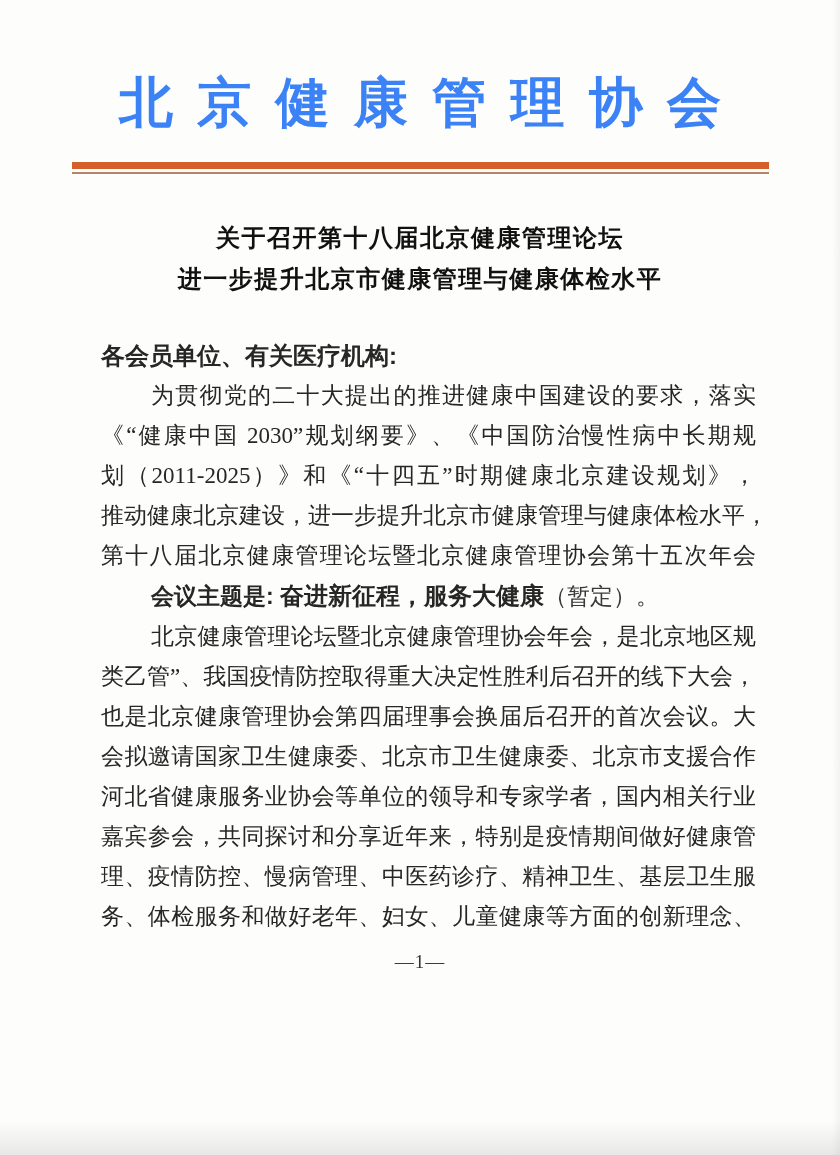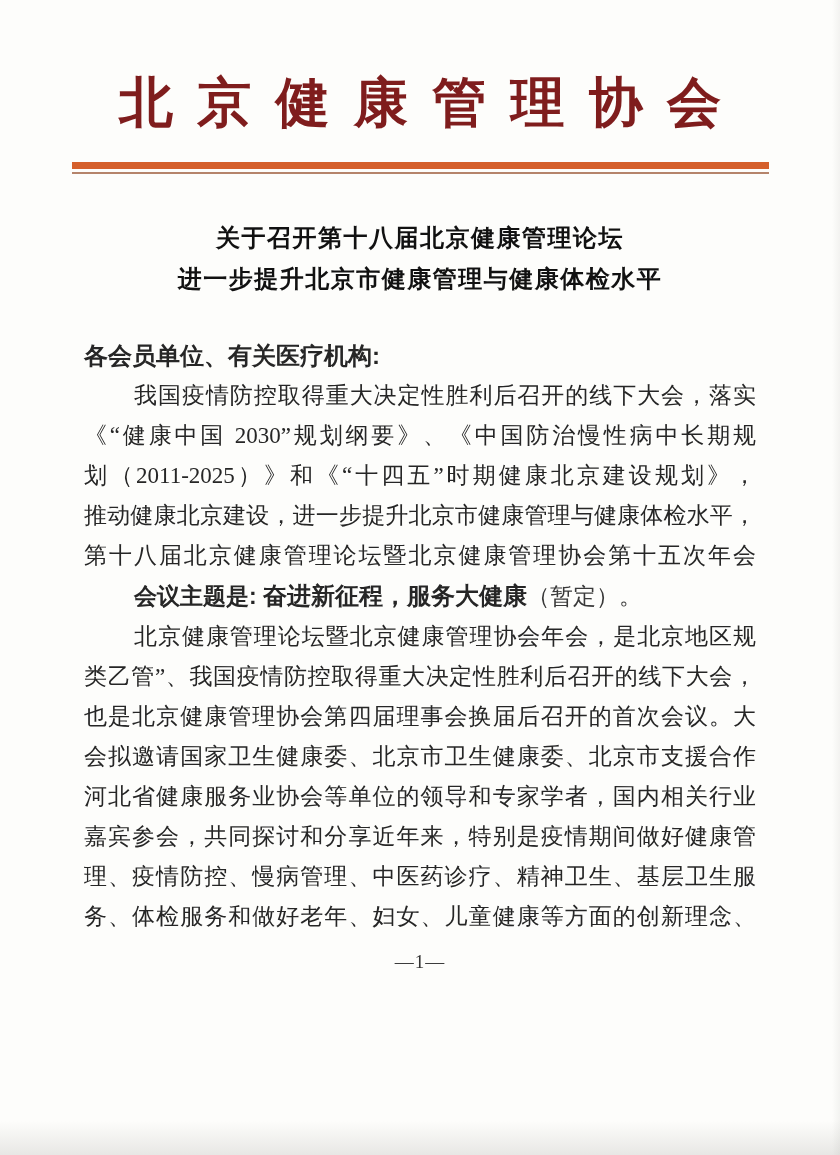--- a/index.html
+++ b/index.html
@@ -23,21 +23,21 @@
     text-align: center;
   }
   .letterhead-text {
     display: inline-block;
     font-family: "Liberation Serif", "DejaVu Serif", serif;
     font-weight: 700;
     font-size: 54px;
     line-height: 74px;
     letter-spacing: 0.45em;
     text-indent: 0.45em;
-    color: #7f1d1d;
+    color: #3b82f6;
     white-space: nowrap;
   }
   .rules {
     width: 697px;
     margin: 22px auto 0 auto;
   }
   .rule-thick {
     height: 7px;
     background: #d55f2b;
   }
@@ -63,20 +63,21 @@
     margin: 36px auto 0 auto;
     font-size: 23px;
     line-height: 40px;
     color: #262626;
   }
   .line {
     text-align: justify;
     text-align-last: justify;
     text-justify: inter-character;
     white-space: nowrap;
+    margin-left: 17px;
   }
   .line.end {
     text-align: left;
     text-align-last: left;
   }
   .line.indent {
     padding-left: 50px;
   }
   .salutation {
     font-family: "Liberation Sans", "DejaVu Sans", sans-serif;
@@ -150,21 +151,21 @@
 
   <div class="notice-title">
     <div>关于召开第十八届北京健康管理论坛</div>
     <div>进一步提升北京市健康管理与健康体检水平</div>
   </div>
 
   <div class="body-block">
 
     <div class="line salutation">各会员单位、有关医疗机构:</div>
 
-    <div class="line indent">我国疫情防控取得重大决定性胜利后召开的线下大会，落实</div>
+    <div class="line indent">为贯彻党的二十大提出的推进健康中国建设的要求，落实</div>
     <div class="line">《“健康中国 2030”规划纲要》、《中国防治慢性病中长期规</div>
     <div class="line">划（2011-2025）》和《“十四五”时期健康北京建设规划》，</div>
     <div class="line">推动健康北京建设，进一步提升北京市健康管理与健康体检水平，</div>
     <div class="line">第十八届北京健康管理论坛暨北京健康管理协会第十五次年会</div>
 
     <div class="line theme-line">
       <span class="theme-prefix">会议主题是: </span><span class="theme-bold">奋进新征程，服务大健康</span><span class="theme-suffix">（暂定）。</span>
     </div>
 
     <div class="line indent">北京健康管理论坛暨北京健康管理协会年会，是北京地区规</div>

